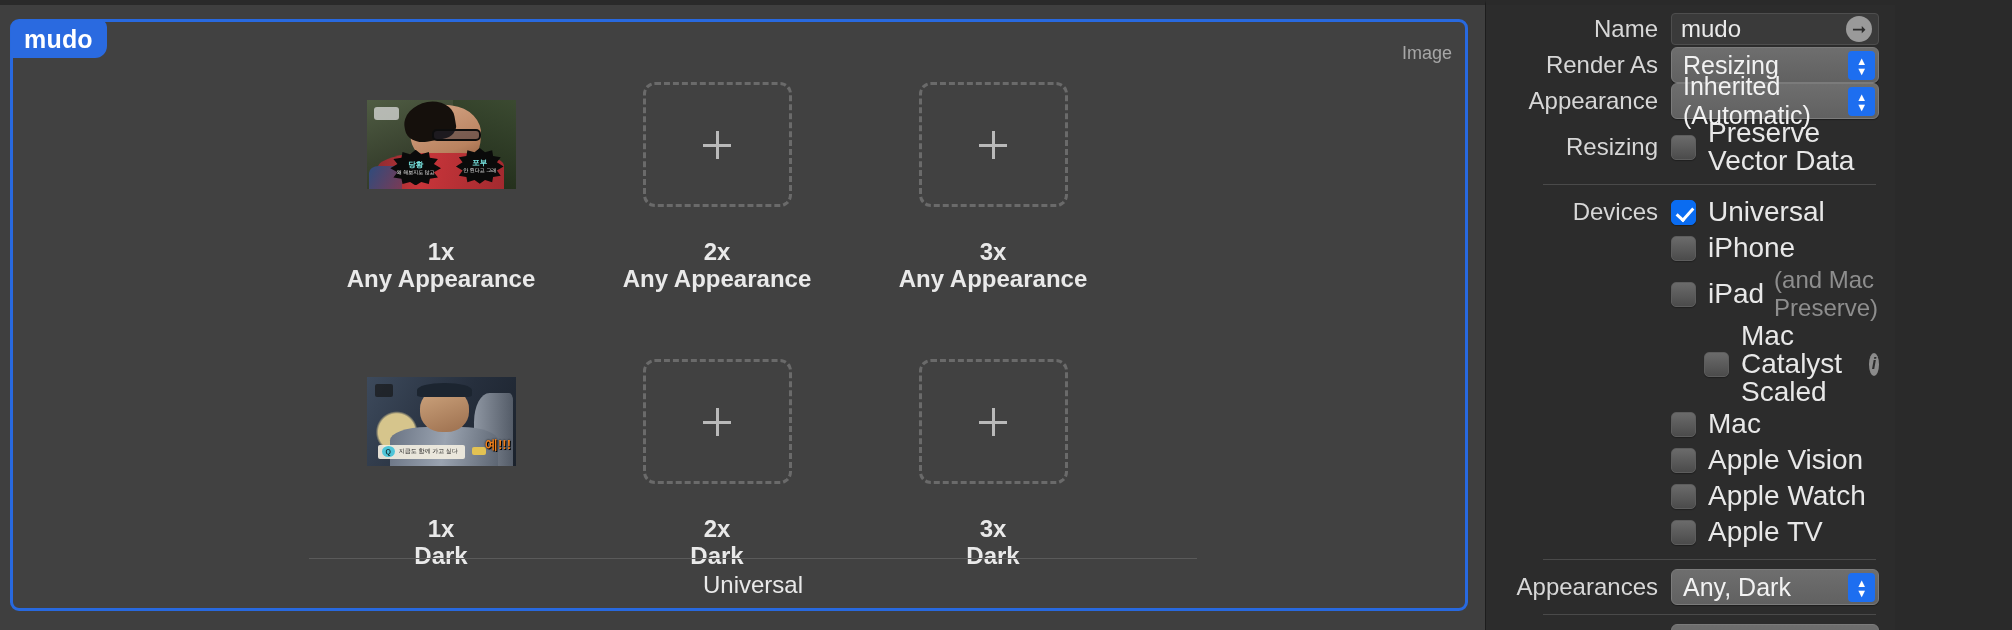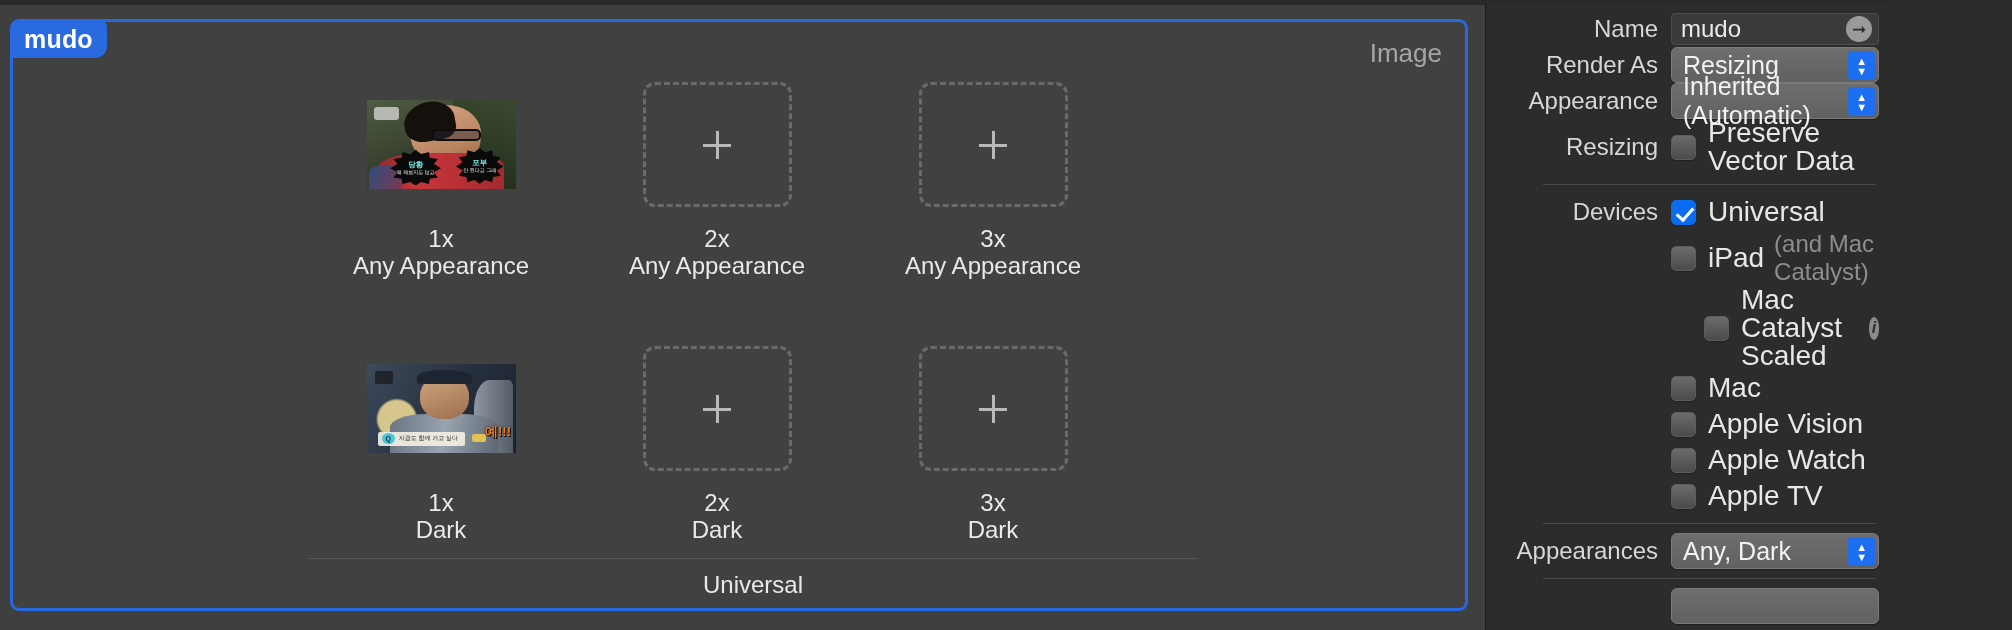--- a/index.html
+++ b/index.html
@@ -34,23 +34,23 @@
     color: #ffffff;
     font-size: 25px;
     font-weight: bold;
     line-height: 38px;
     padding: 0 14px 0 13px;
     border-radius: 7px 7px 12px 0;
     letter-spacing: .2px;
   }
   .pane-kind-label {
     position: absolute;
-    right: 23px; top: 16px;
+    right: 13px; top: 16px;
     color: #a6a6a6;
-    font-size: 26px;
+    font-size: 18px;
     line-height: 30px;
   }
 
   .slot-grid {
     position: absolute;
     left: 290px; top: 60px;
     width: 900px;
   }
   .slot-row { display: flex; }
   .slot-col {
@@ -73,25 +73,26 @@
   .plus {
     position: relative; width: 28px; height: 28px;
   }
   .plus::before, .plus::after {
     content: ""; position: absolute; background: #b9b9b9;
   }
   .plus::before { left: 13px; top: 0; width: 3px; height: 28px; }
   .plus::after  { top: 13px; left: 0; height: 3px; width: 28px; }
 
   .slot-caption {
-    margin-top: 18px;
+    margin-top: 31px;
     text-align: center;
     color: #e9e9e9;
     font-size: 24px;
     line-height: 27px;
+    font-weight: bold;
   }
   .slot-caption .l2 { display: block; text-align: right; }
   .row-gap { height: 67px; }
 
   .grid-separator {
     position: absolute;
     left: 296px; top: 536px;
     width: 888px; height: 1px;
     background: #5a5a5a;
   }
@@ -522,26 +523,32 @@
     <div class="insp-row">
       <div class="insp-label">Devices</div>
       <div class="insp-field">
         <div class="check-row">
           <span class="cb checked"></span>
           <span class="cb-text">Universal</span>
         </div>
       </div>
     </div>
 
+    <div class="insp-row pad-left">
+      <div class="check-row">
+        <span class="cb"></span>
+        <span class="cb-text">iPhone</span>
+      </div>
+    </div>
 
     <div class="insp-row pad-left">
       <div class="check-row">
         <span class="cb"></span>
         <span class="cb-text">iPad</span>
-        <span class="cb-sub">(and Mac Catalyst)</span>
+        <span class="cb-sub">(and Mac Preserve)</span>
       </div>
     </div>
 
     <div class="insp-row pad-left">
       <div class="check-row indent">
         <span class="cb"></span>
         <span class="cb-text">Mac Catalyst Scaled</span>
         <span class="info-dot">i</span>
       </div>
     </div>

